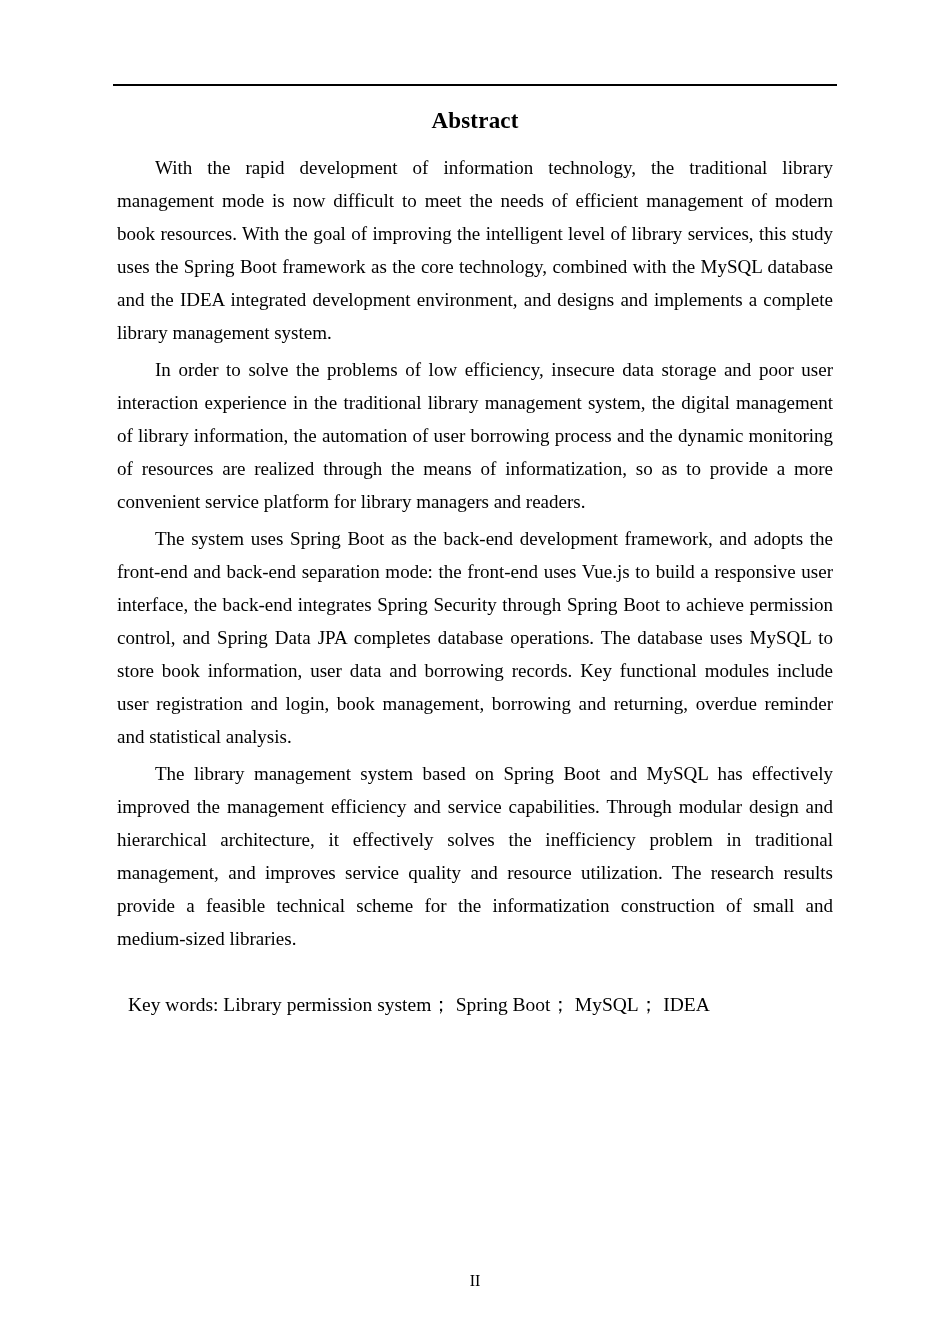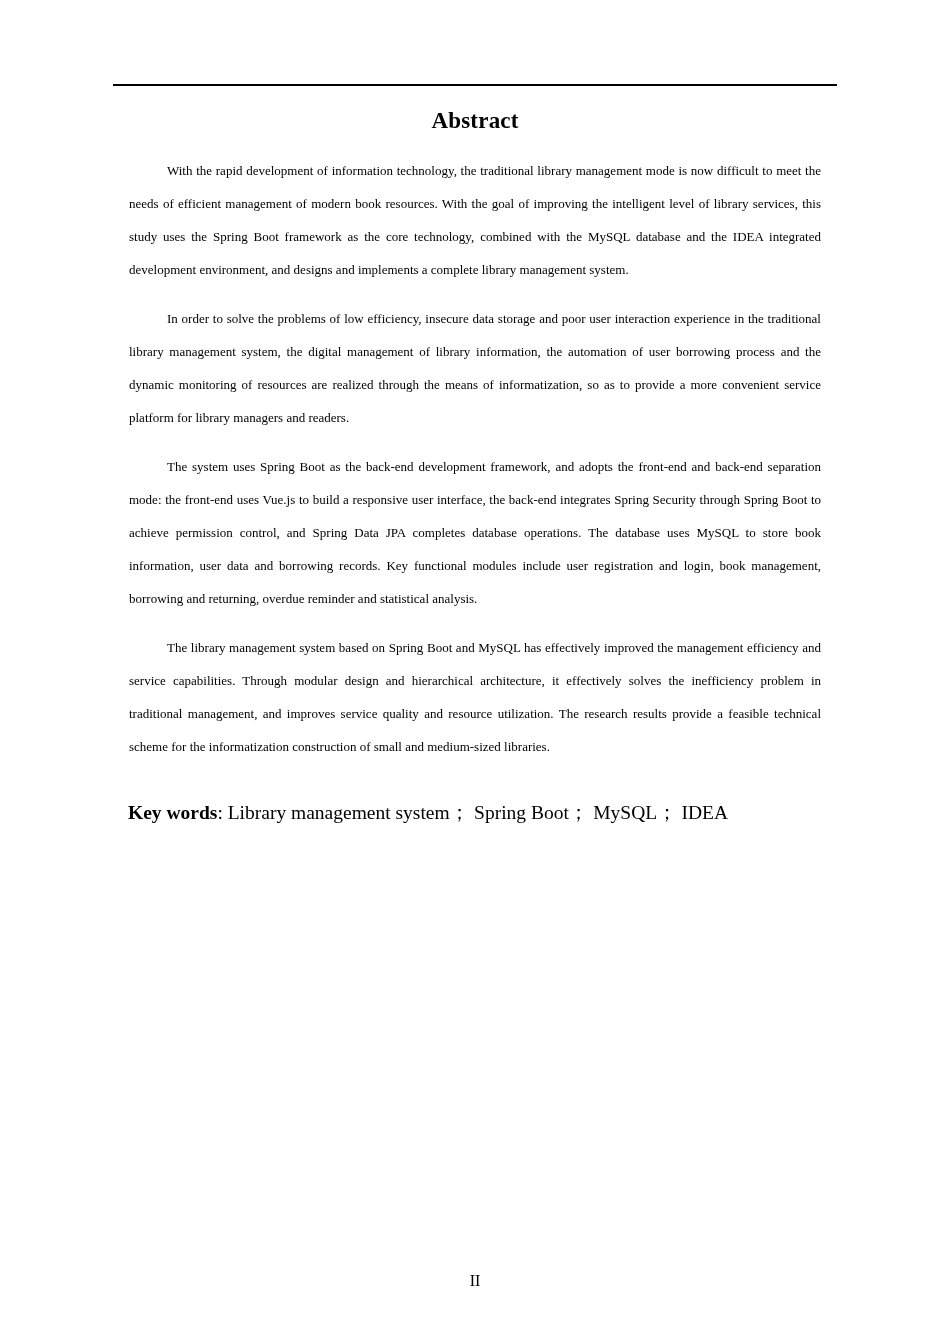--- a/index.html
+++ b/index.html
@@ -38,36 +38,36 @@
   }
   .doc-title {
     font-size: 23px;
     font-weight: bold;
     text-align: center;
     line-height: 34px;
     margin: 0 0 13px 0;
     letter-spacing: 0.2px;
   }
   .para {
-    font-size: 13px;
+    font-size: 19px;
     line-height: 33px;
     text-align: justify;
     text-justify: inter-word;
     text-indent: 38px;
-    margin: 16px;
+    margin: 4px;
     hyphens: none;
   }
   .keywords-block {
     margin-top: 33px;
     padding-left: 15px;
     font-size: 19.5px;
     line-height: 33px;
   }
   .kw-label {
-    font-weight: bold;
+    font-weight: normal;
   }
   .kw-colon {
     font-weight: normal;
   }
   .kw-value {
     font-weight: normal;
   }
   .page-number {
     position: absolute;
     left: 0;
@@ -91,20 +91,20 @@
 
     <p class="para">With the rapid development of information technology, the traditional library management mode is now difficult to meet the needs of efficient management of modern book resources. With the goal of improving the intelligent level of library services, this study uses the Spring Boot framework as the core technology, combined with the MySQL database and the IDEA integrated development environment, and designs and implements a complete library management system.</p>
 
     <p class="para">In order to solve the problems of low efficiency, insecure data storage and poor user interaction experience in the traditional library management system, the digital management of library information, the automation of user borrowing process and the dynamic monitoring of resources are realized through the means of informatization, so as to provide a more convenient service platform for library managers and readers.</p>
 
     <p class="para">The system uses Spring Boot as the back-end development framework, and adopts the front-end and back-end separation mode: the front-end uses Vue.js to build a responsive user interface, the back-end integrates Spring Security through Spring Boot to achieve permission control, and Spring Data JPA completes database operations. The database uses MySQL to store book information, user data and borrowing records. Key functional modules include user registration and login, book management, borrowing and returning, overdue reminder and statistical analysis.</p>
 
     <p class="para">The library management system based on Spring Boot and MySQL has effectively improved the management efficiency and service capabilities. Through modular design and hierarchical architecture, it effectively solves the inefficiency problem in traditional management, and improves service quality and resource utilization. The research results provide a feasible technical scheme for the informatization construction of small and medium-sized libraries.</p>
 
     <div class="keywords-block">
-      <span class="kw-label">Key words</span><span class="kw-colon">: </span><span class="kw-value">Library management system； Spring Boot； MySQL； IDEA</span>
+      <span class="kw-label">Key words</span><span class="kw-colon">: </span><span class="kw-value">Library permission system； Spring Boot； MySQL； IDEA</span>
     </div>
 
   </div>
 
   <div class="page-number">II</div>
 
 </div>
 
 </body></html>

